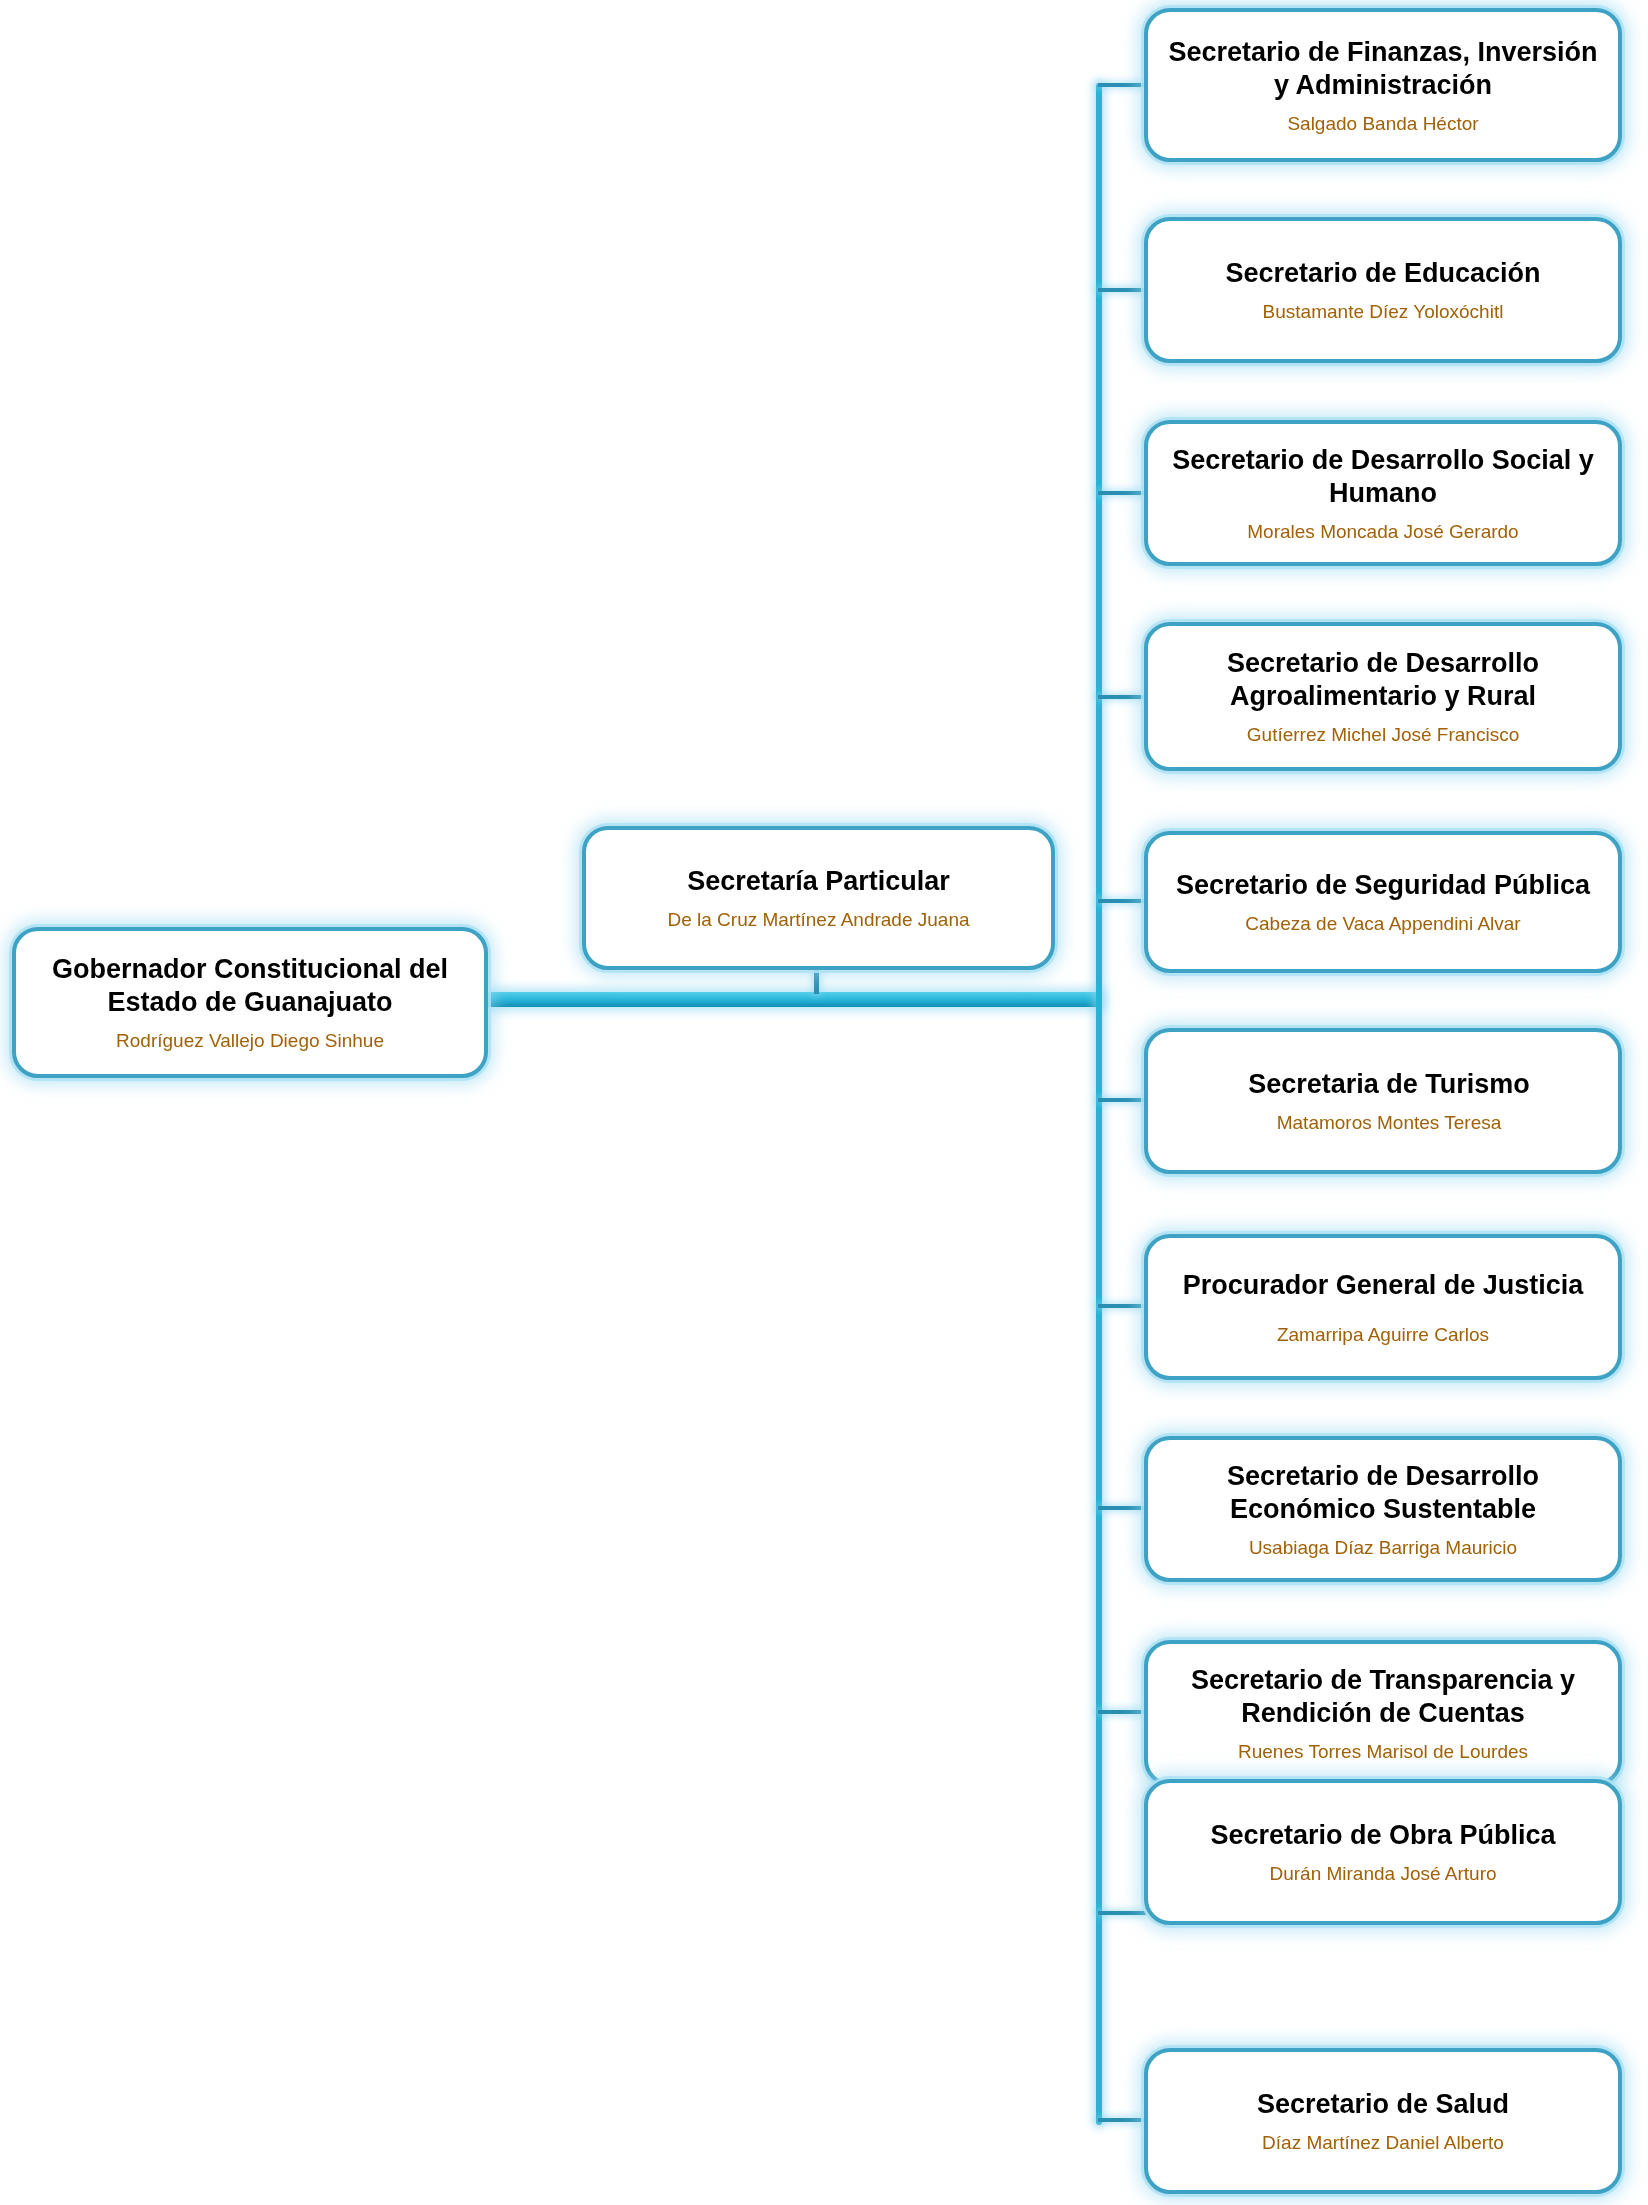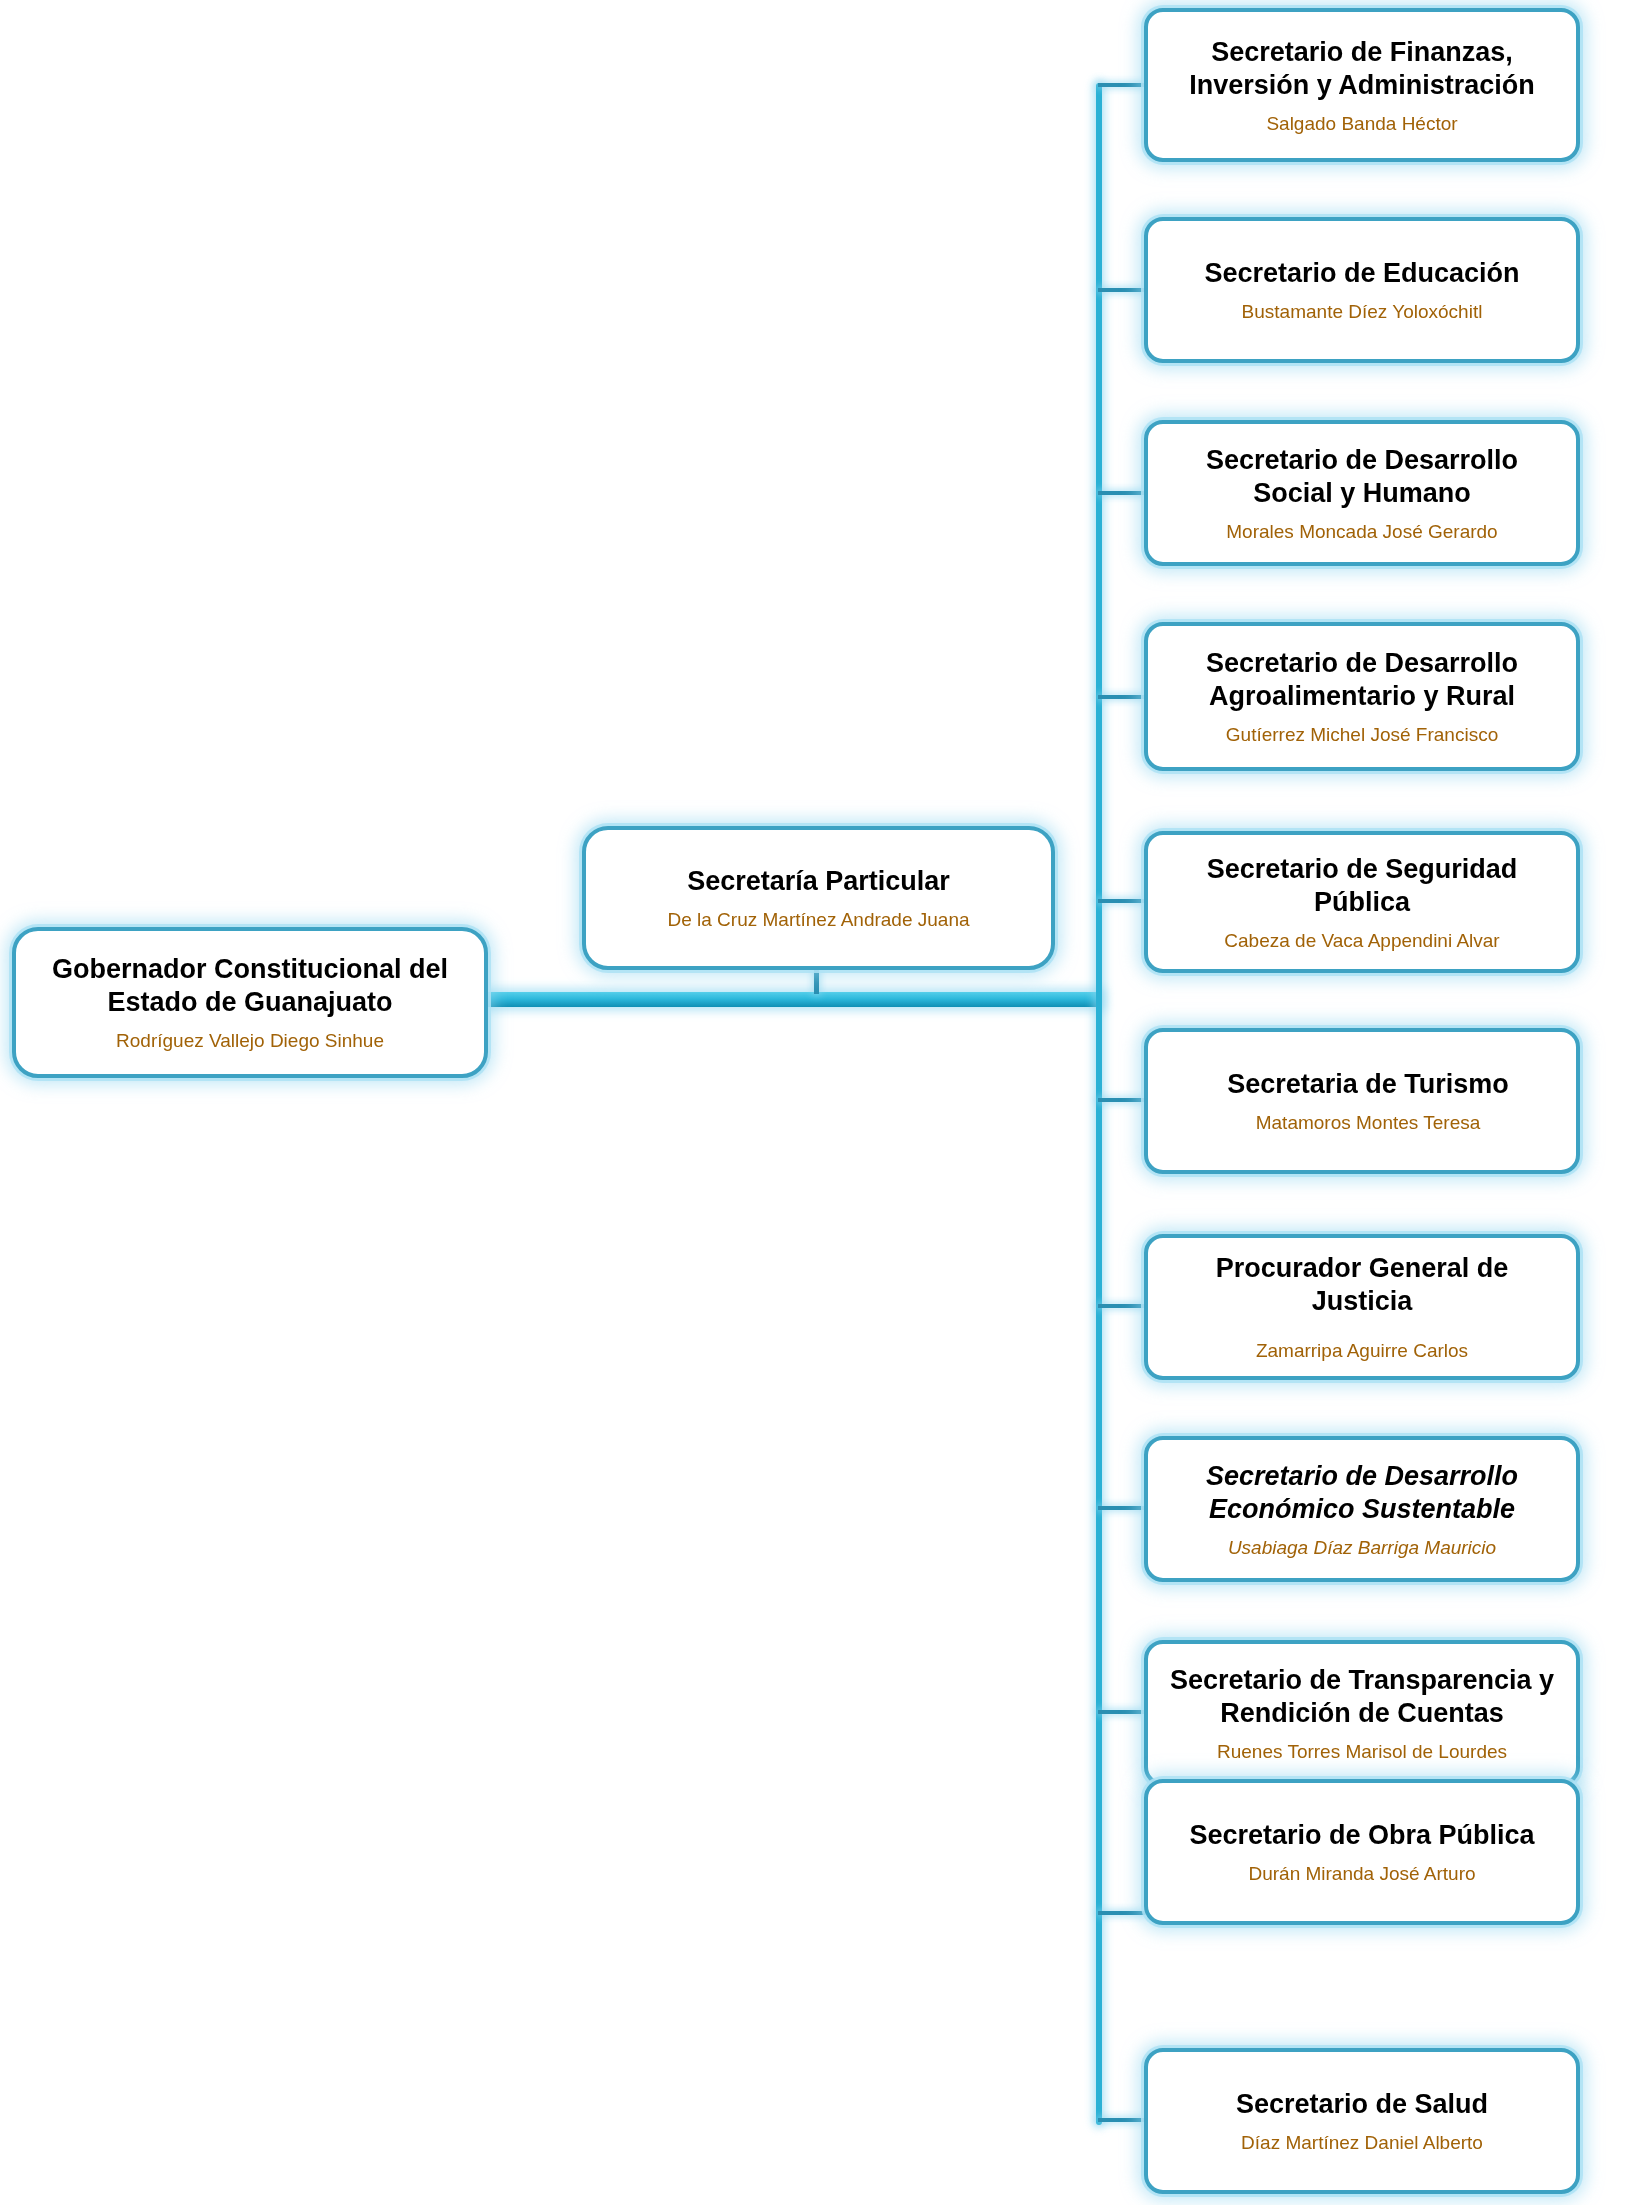--- a/index.html
+++ b/index.html
@@ -56,21 +56,21 @@
   .node .name{
     font-size:19px;
     line-height:1.15;
     color:#a16207;
   }
   .name-24{font-size:24px;}
   .name-27{font-size:27px;}
   .name-28{font-size:28px;}
   .name-30{font-size:30px;}
   
-  .sec{left:1144px;width:436px;border-radius:19px;}
+  .sec{left:1144px;width:478px;}
 </style>
 </head>
 <body>
 
 <div id="canvas">
 
   <div class="line trunk"></div>
   <div class="line spine"></div>
   <div class="line vstub"></div>
 
@@ -124,21 +124,21 @@
   <div class="node sec" style="top:1028px;height:146px;padding-left:32px;">
     <div class="title">Secretaria de Turismo</div>
     <div class="name">Matamoros Montes Teresa</div>
   </div>
 
   <div class="node sec" style="top:1234px;height:146px;gap:22px;">
     <div class="title">Procurador General de Justicia</div>
     <div class="name name-27">Zamarripa Aguirre Carlos</div>
   </div>
 
-  <div class="node sec" style="top:1436px;height:146px;font-style:italic;">
+  <div class="node sec" style="top:1436px;height:146px;">
     <div class="title">Secretario de Desarrollo Económico Sustentable</div>
     <div class="name">Usabiaga Díaz Barriga Mauricio</div>
   </div>
 
   <div class="node sec" style="top:1640px;height:146px;">
     <div class="title">Secretario de Transparencia y Rendición de Cuentas</div>
     <div class="name name-27">Ruenes Torres Marisol de Lourdes</div>
   </div>
 
   <div class="node sec" style="top:1779px;height:146px;">

